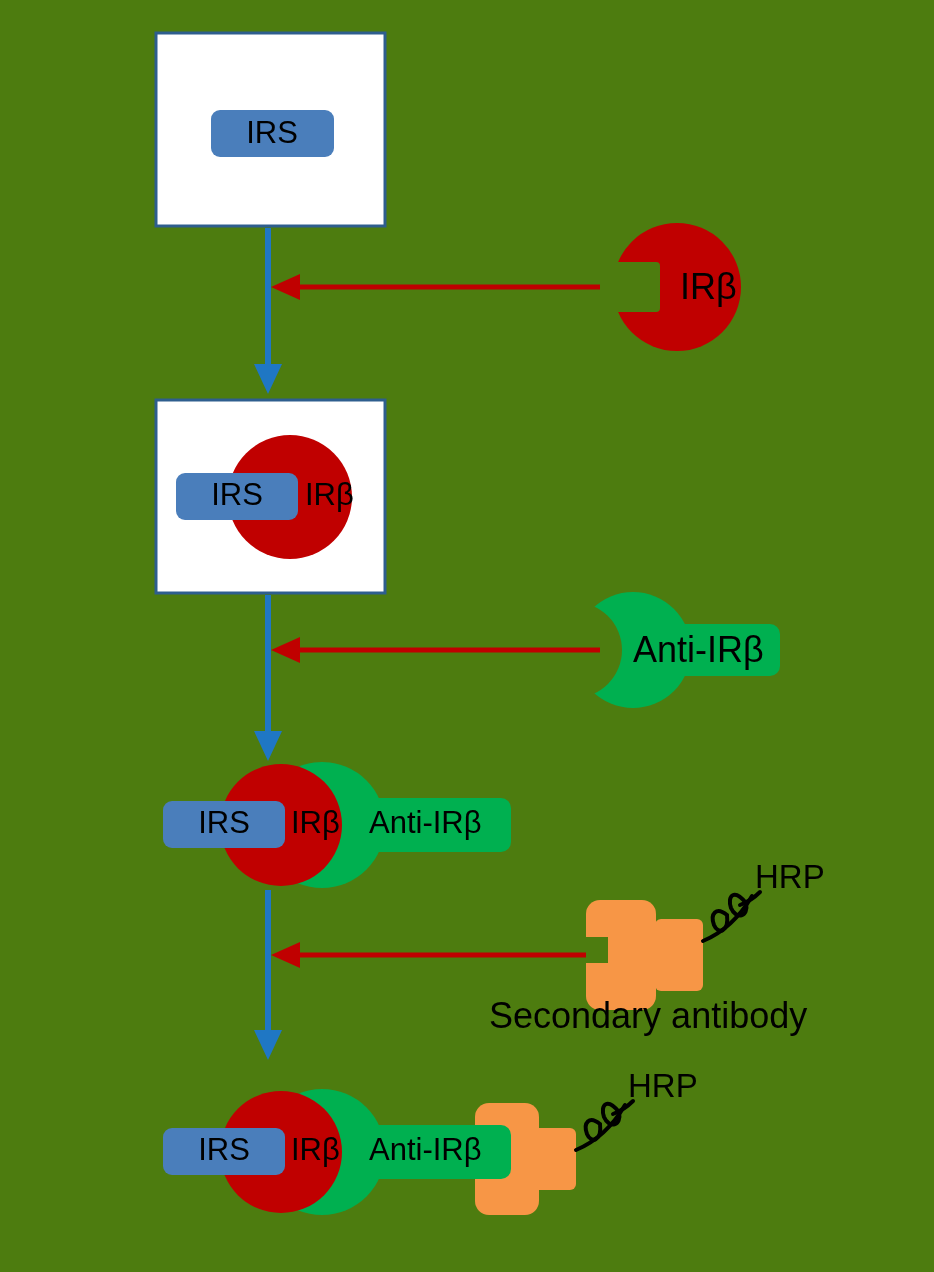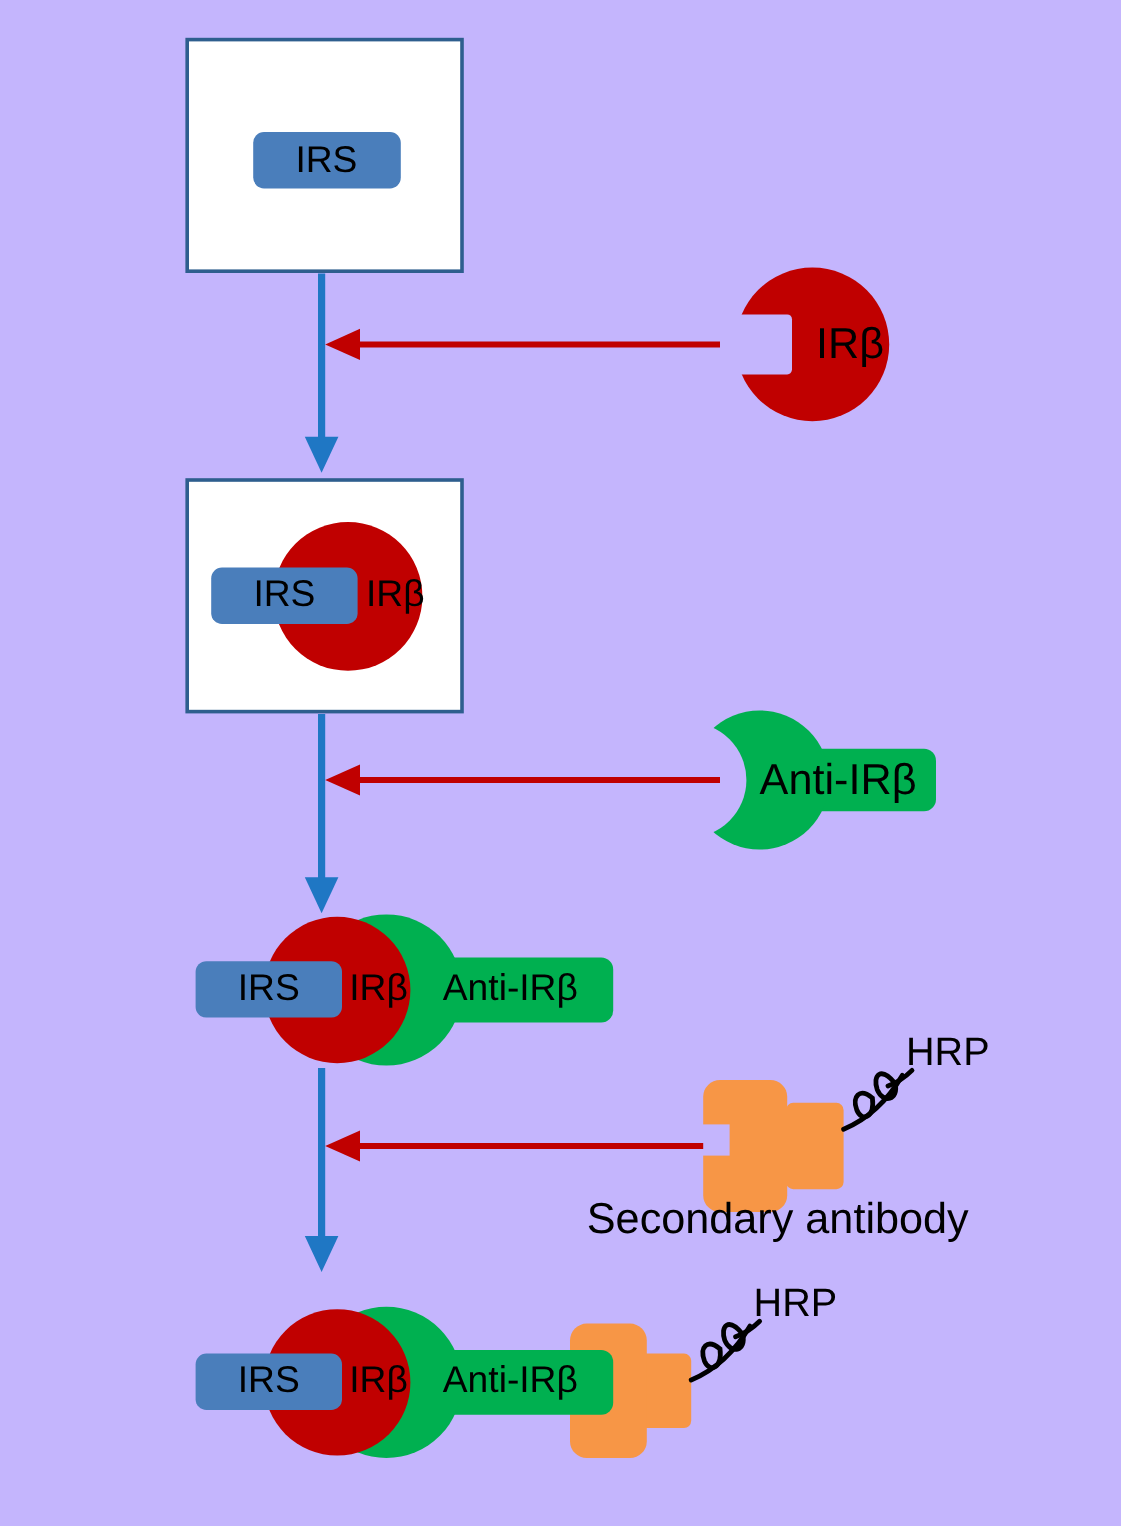--- a/index.html
+++ b/index.html
@@ -8,21 +8,21 @@
     padding: 0;
     background: #ffffff;
   }
   body {
     font-family: "Liberation Sans", sans-serif;
   }
   #diagram-root {
     position: relative;
     width: 934px;
     height: 1272px;
-    background: #c4b5fd;
+    background: #4d7c0f;
     overflow: hidden;
   }
   #diagram-svg {
     position: absolute;
     left: 0;
     top: 0;
     width: 934px;
     height: 1272px;
     display: block;
   }

